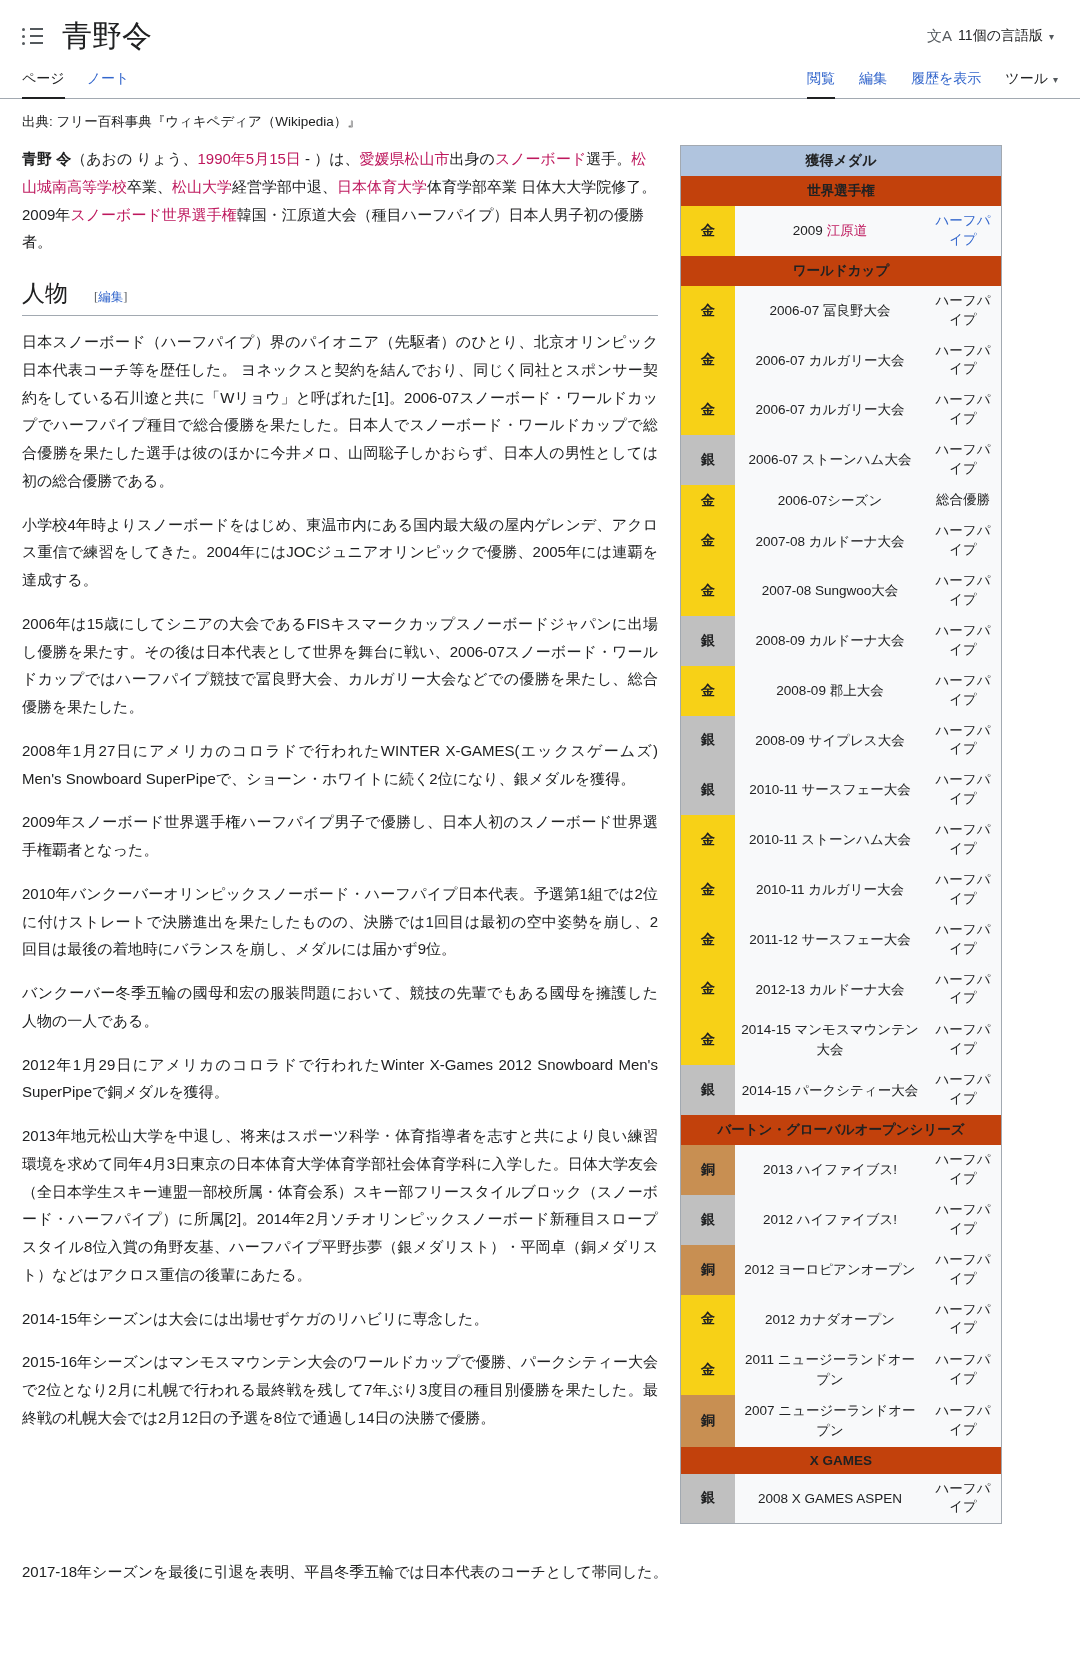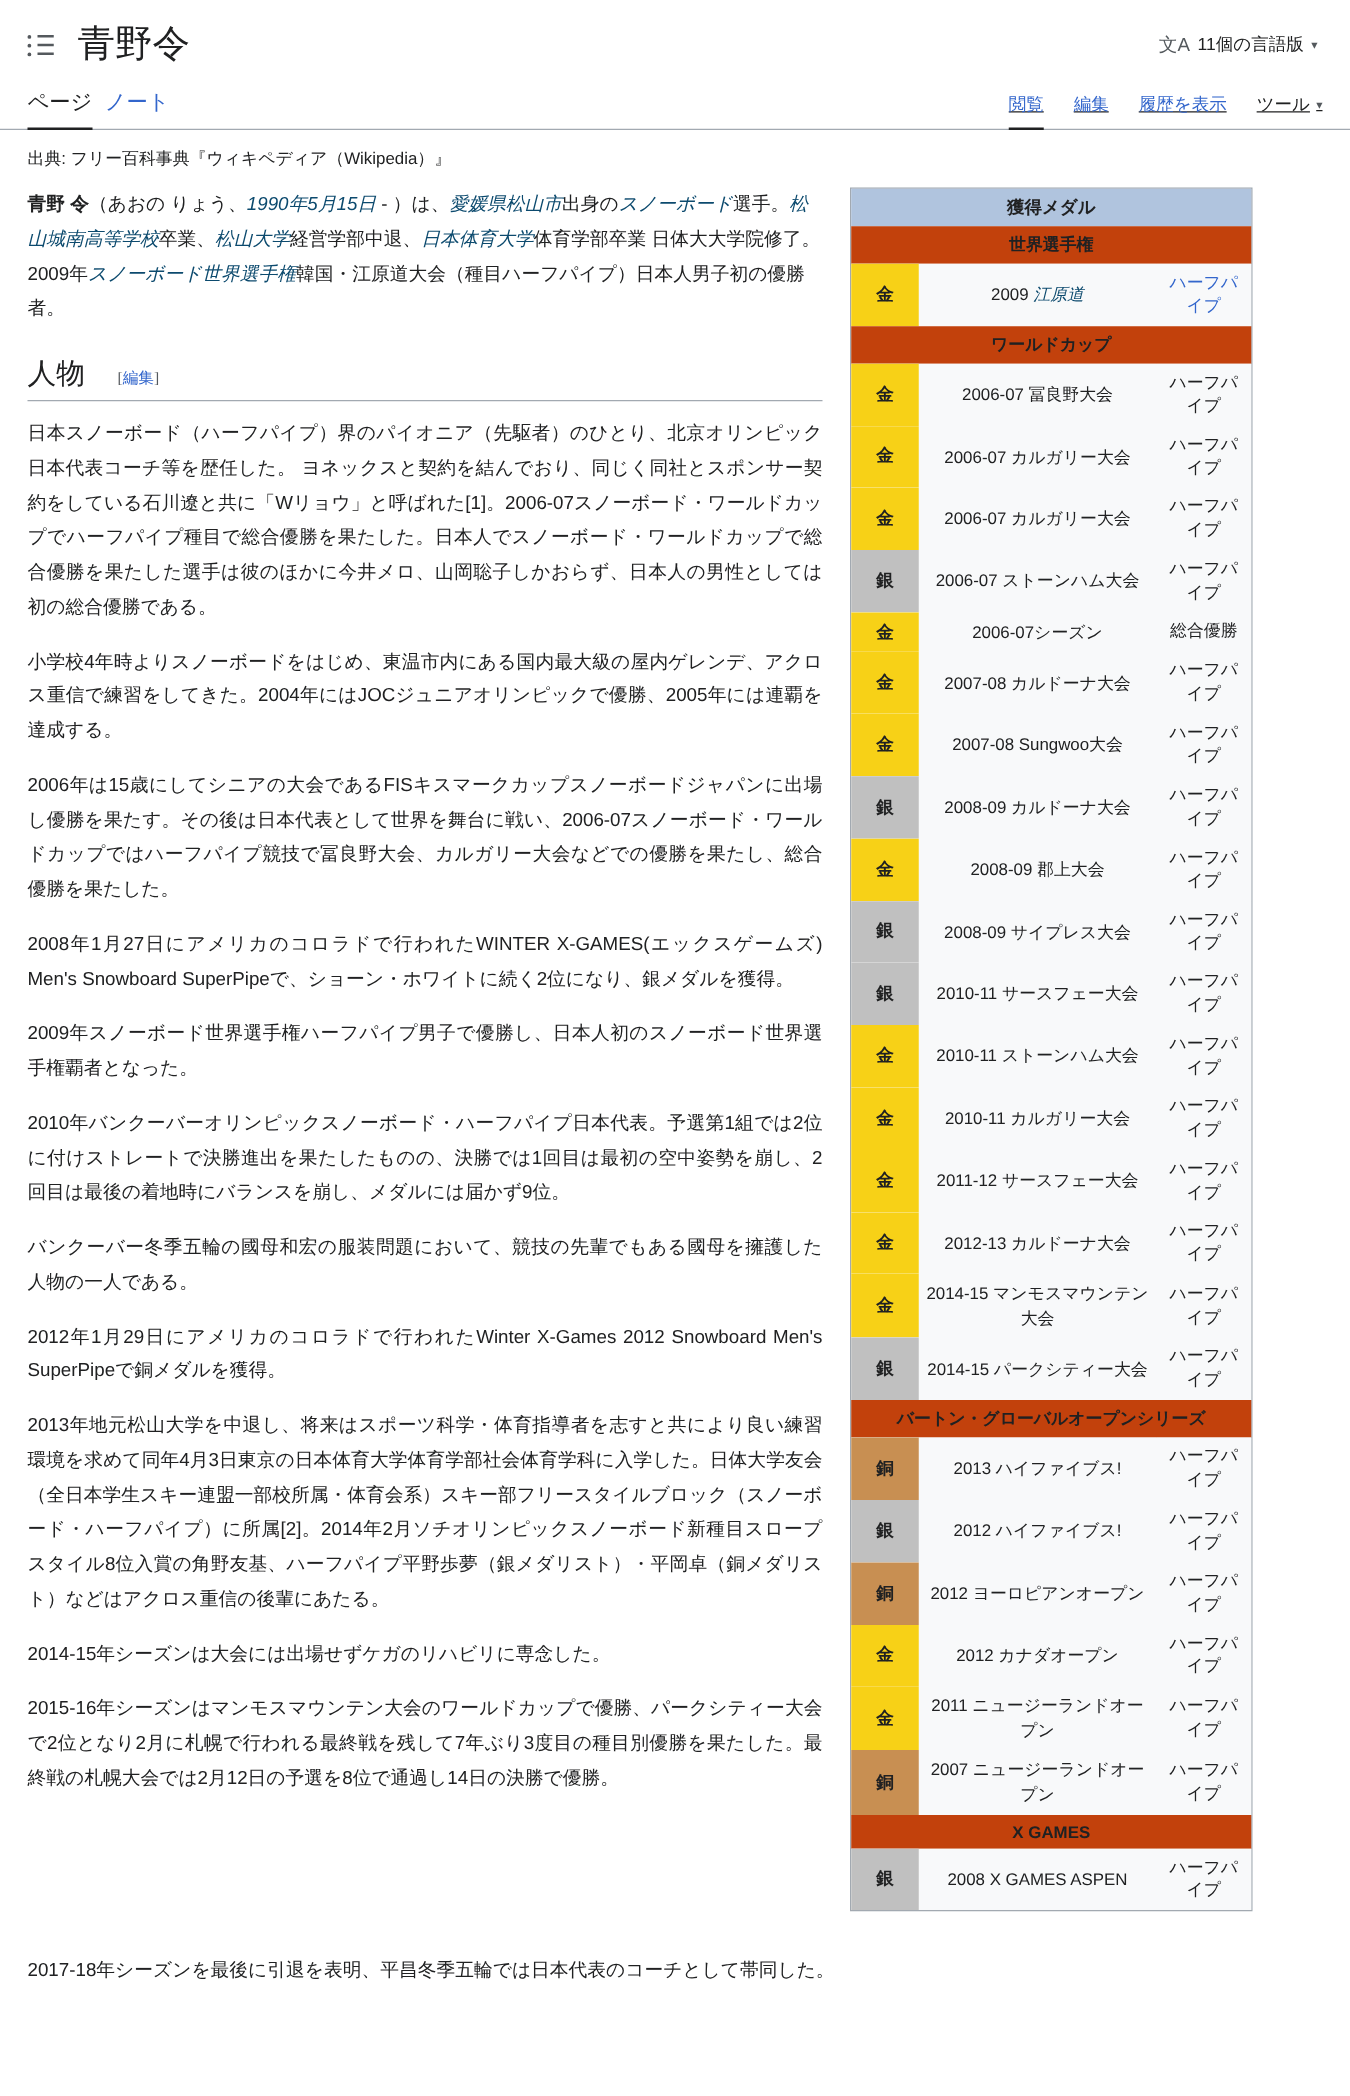--- a/index.html
+++ b/index.html
@@ -4,21 +4,21 @@
 <style>
   * { box-sizing: border-box; }
   html, body {
     margin: 0; padding: 0;
     background: #ffffff;
     font-family: "Liberation Sans", "DejaVu Sans", sans-serif;
     color: #202122;
   }
   body { width: 1080px; min-height: 1677px; position: relative; }
 
-  a, .link { color: #0c4a6e; text-decoration: none; font-style: italic; }
+  a, .link { color: #be185d; text-decoration: none; }
 
   
   .topbar {
     display: flex; align-items: center;
     padding: 18px 22px 8px 22px;
   }
   .hamburger {
     width: 26px; height: 26px; margin-right: 14px;
     display: flex; flex-direction: column; justify-content: center; gap: 4px;
     color: #54595d; cursor: pointer;
@@ -37,22 +37,22 @@
   .lang-selector .glyph { color: #54595d; font-size: 15px; }
   .chev { font-size: 10px; color: #54595d; }
 
   
   .tabsrow {
     display: flex; align-items: flex-end;
     padding: 4px 22px 0 22px;
     border-bottom: 1px solid #a2a9b1;
     position: relative;
   }
-  .tabs-left { display: flex; gap: 10px; font-size: 17px; }
-  .tabs-right { margin-left: auto; display: flex; gap: 24px; font-size: 14px; align-items: flex-end; text-decoration: underline; }
+  .tabs-left { display: flex; gap: 22px; font-size: 14px; }
+  .tabs-right { margin-left: auto; display: flex; gap: 24px; font-size: 14px; align-items: flex-end; }
   .tab {
     padding: 4px 0 10px 0; color: #3366cc; cursor: pointer; position: relative;
   }
   .tab.active { color: #202122; }
   .tab.active::after {
     content: ""; position: absolute; left: 0; right: 0; bottom: -1px;
     height: 2px; background: #202122;
   }
   .tab.selected-underline::after {
     content: ""; position: absolute; left: 0; right: 0; bottom: -1px;

